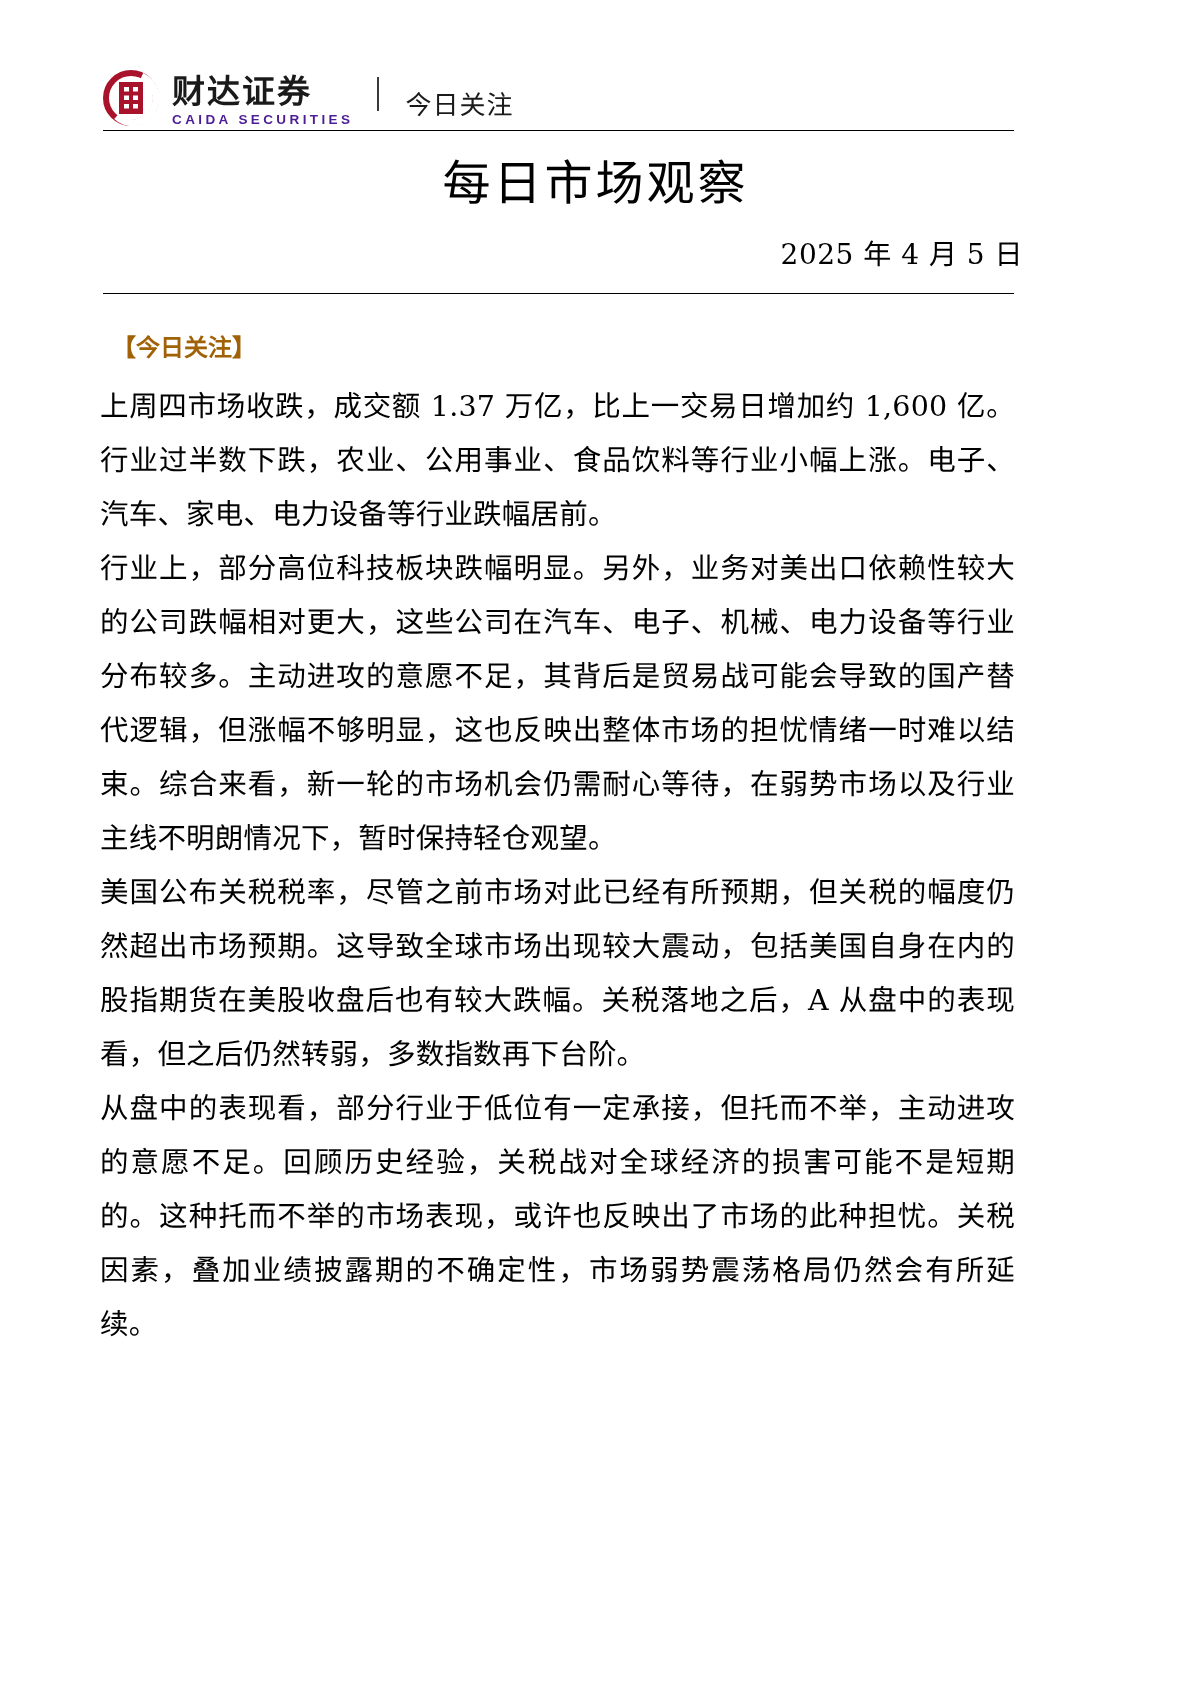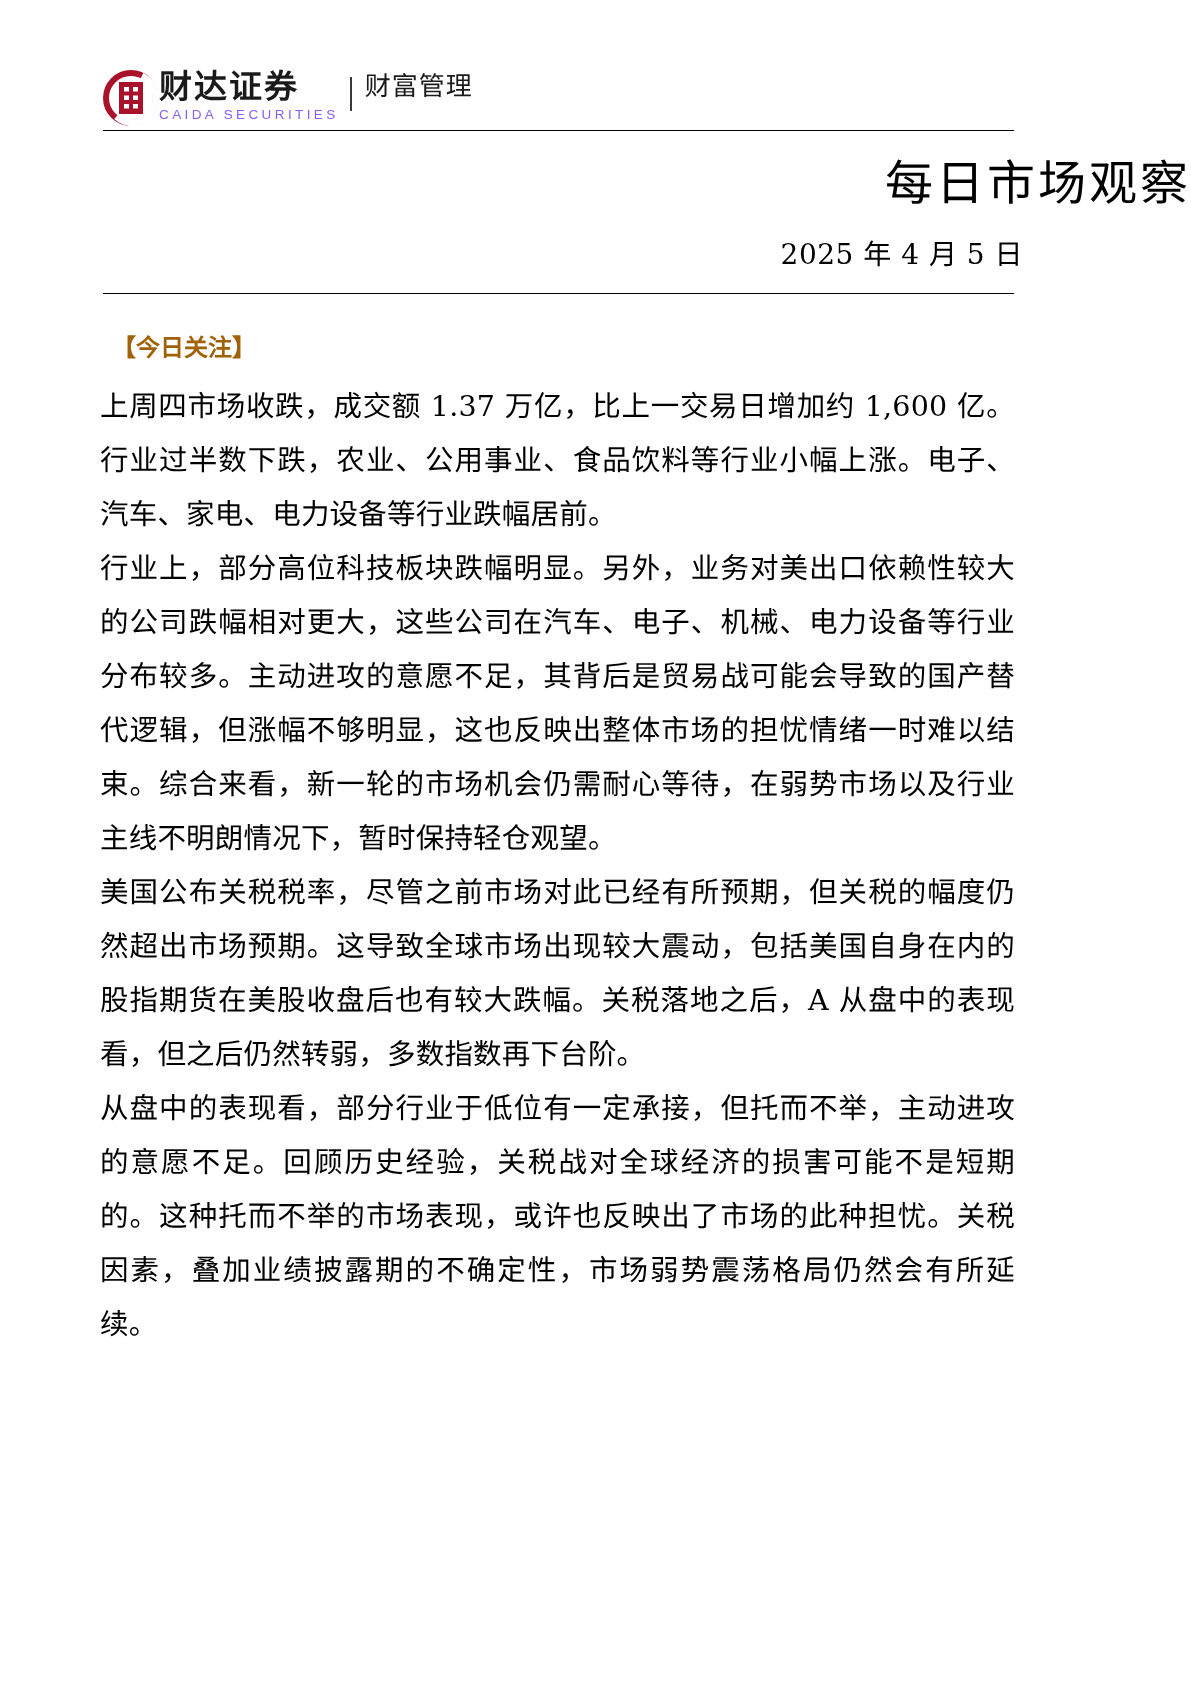--- a/index.html
+++ b/index.html
@@ -31,21 +31,22 @@
     position: absolute;
     left: 103px;
     top: 62px;
     width: 910px;
     height: 72px;
     display: flex;
     align-items: center;
   }
   .logo-lockup {
     display: flex;
-    align-items: flex-start;
+    align-items: flex-end;
+    gap: 13px;
   }
   .logo-mark {
     width: 56px;
     height: 56px;
     flex: 0 0 56px;
     position: relative;
   }
   .logo-mark svg { display: block; }
 
   .logo-wordblock {
@@ -58,23 +59,23 @@
     font-family: "DejaVu Sans", "Liberation Sans", sans-serif;
     font-size: 33px;
     font-weight: 700;
     letter-spacing: 2px;
     color: #1a1a1a;
     white-space: nowrap;
   }
   .logo-en {
     font-family: "Liberation Sans", "DejaVu Sans", sans-serif;
     font-size: 13.5px;
-    font-weight: 400;
+    font-weight: 700;
     letter-spacing: 3.4px;
-    color: #8b5cf6;
+    color: #4c1d95;
     margin-top: 5px;
     white-space: nowrap;
   }
   .logo-divider {
     width: 2px;
     height: 34px;
     background: #3a3a3a;
     margin: 0 13px 0 11px;
     align-self: center;
     position: relative;
@@ -99,21 +100,21 @@
     height: 0;
     border-top: 1.6px solid #000000;
   }
 
   
   .doc-title {
     position: absolute;
     left: 0;
     top: 144px;
     width: 1191px;
-    text-align: right;
+    text-align: center;
     font-family: "DejaVu Serif", "Liberation Serif", serif;
     font-size: 48px;
     font-weight: 400;
     letter-spacing: 3px;
     color: #000000;
   }
 
   .doc-date {
     position: absolute;
     right: 168px;
@@ -186,21 +187,21 @@
         </svg>
       </div>
 
       <div class="logo-wordblock">
         <div class="logo-cn">财达证券</div>
         <div class="logo-en">CAIDA SECURITIES</div>
       </div>
 
       <div class="logo-divider"></div>
 
-      <div class="logo-sub">财富管理</div>
+      <div class="logo-sub">今日关注</div>
     </div>
   </div>
 
   <div class="rule-top"></div>
 
   <div class="doc-title">每日市场观察</div>
 
   <div class="doc-date">2025 年 4 月 5 日</div>
 
   <div class="rule-bottom"></div>

